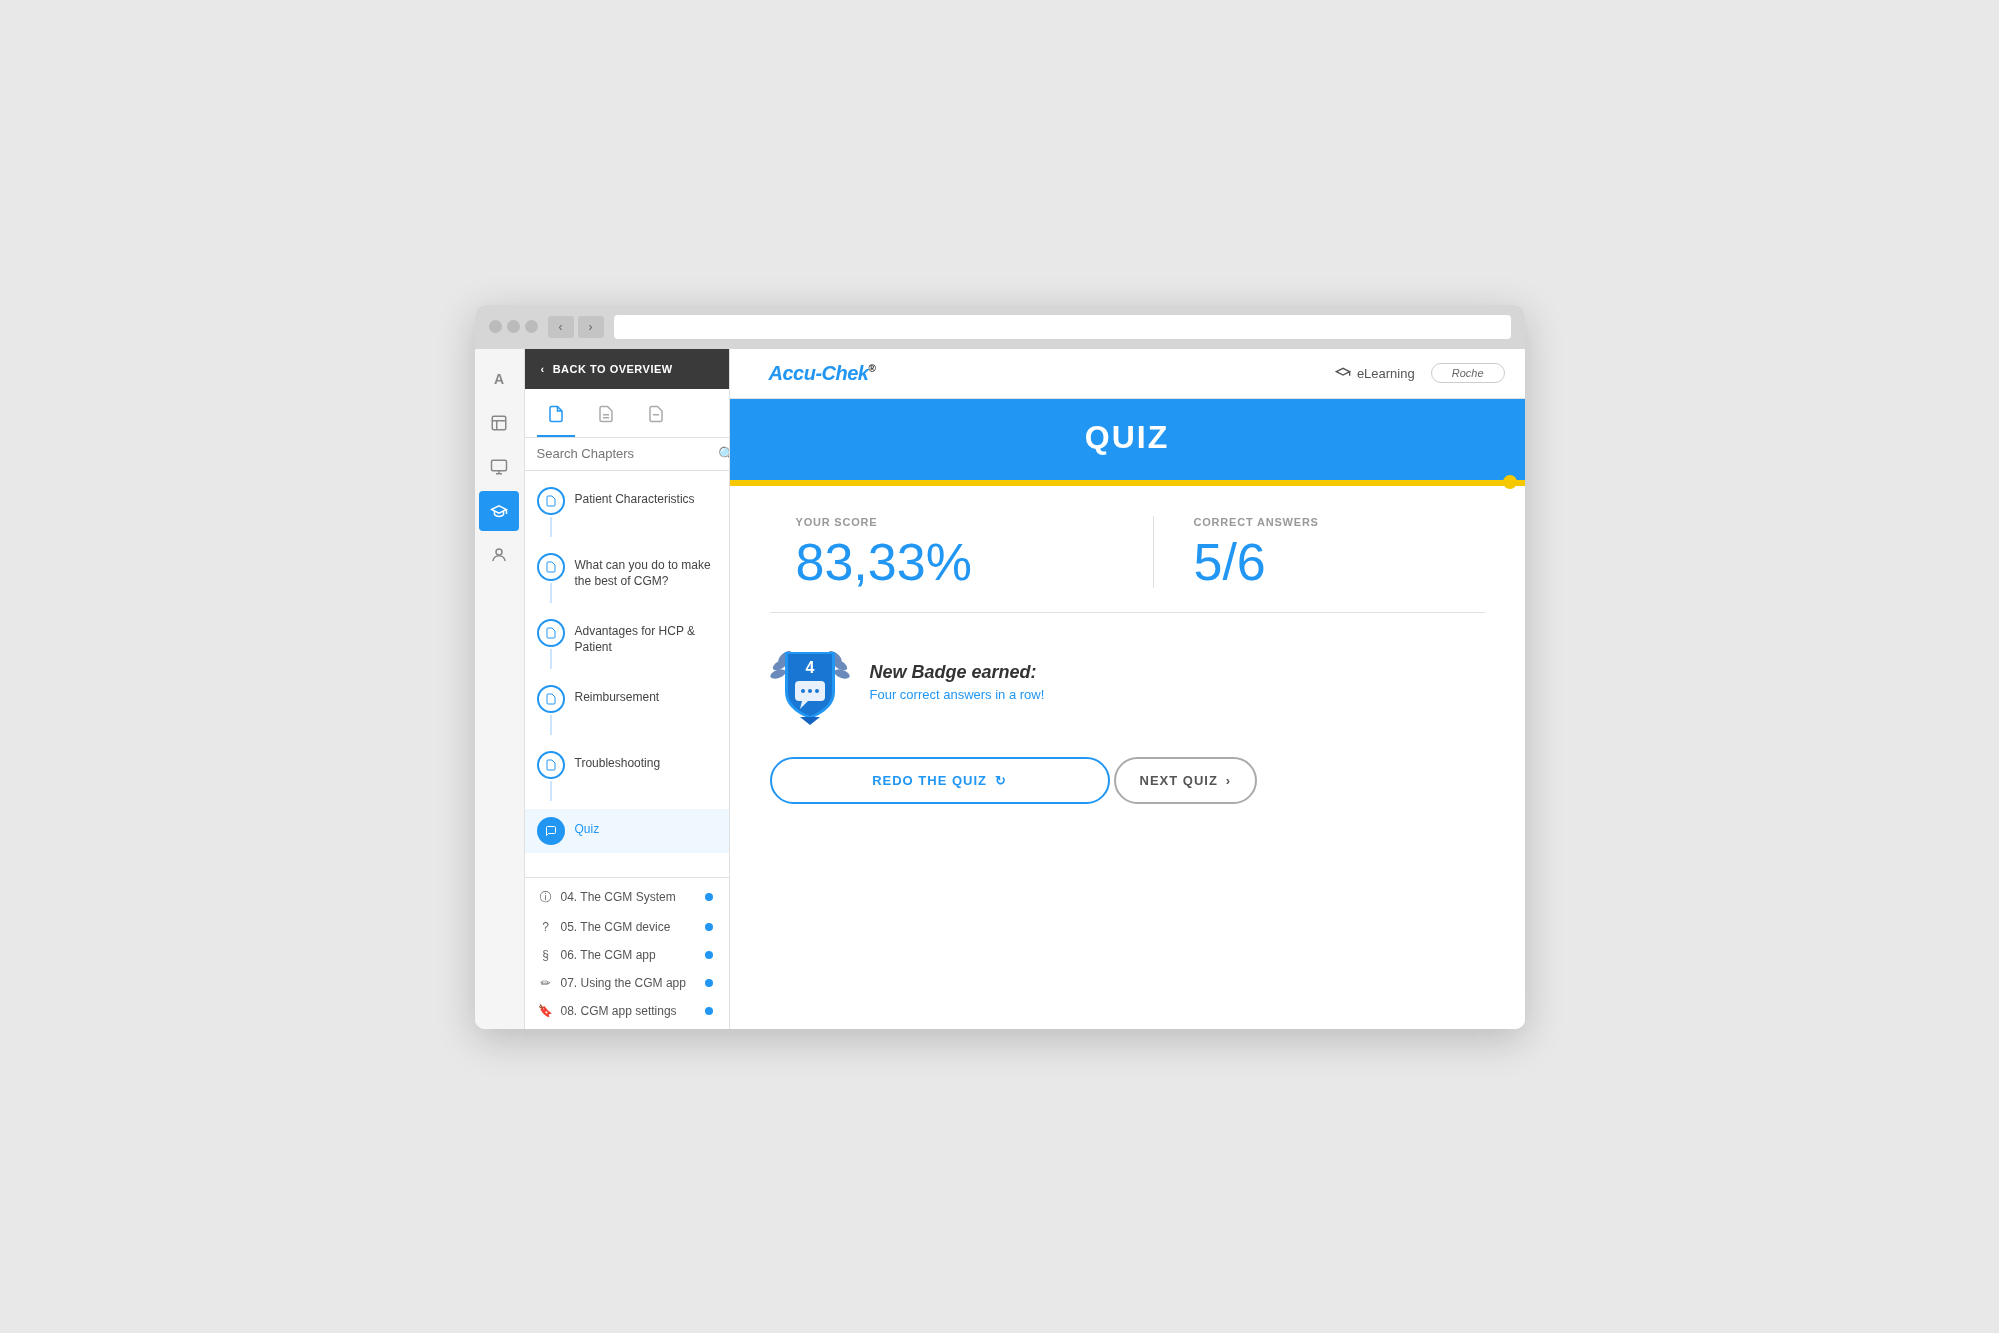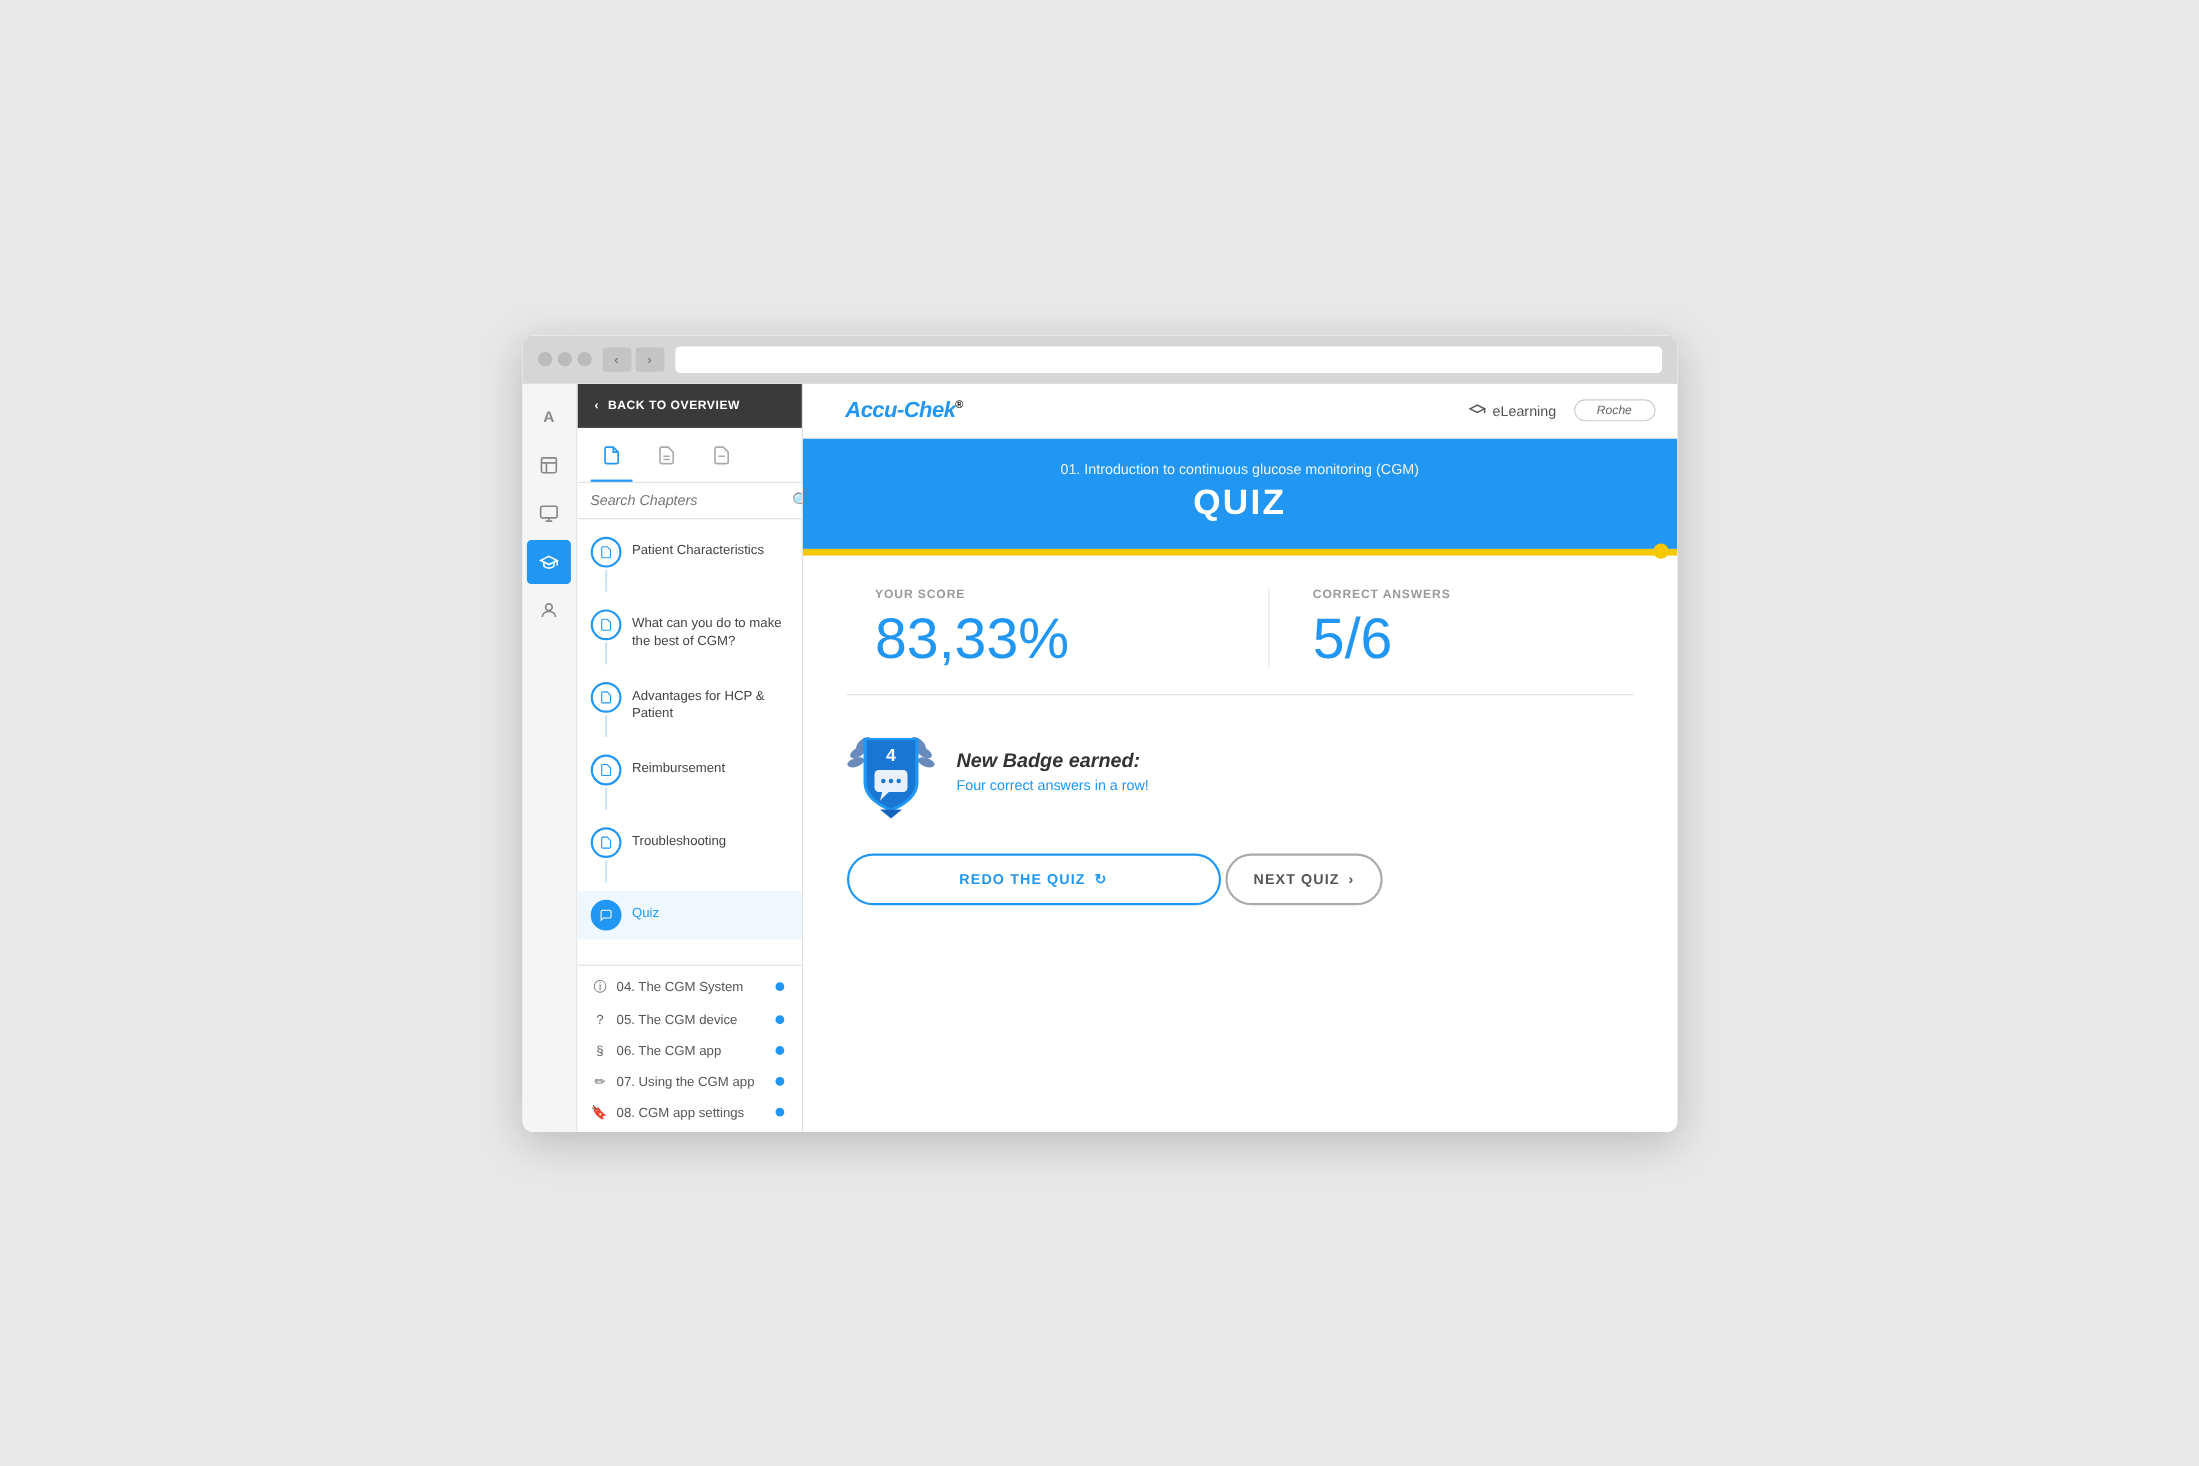--- a/index.html
+++ b/index.html
@@ -153,21 +153,20 @@
       border-bottom: 1px solid #e0e0e0;
       gap: 6px;
     }
 
     .search-input {
       flex: 1;
       border: none;
       outline: none;
       font-size: 13px;
       color: #000000;
-      font-style: italic;
     }
 
     .search-icon {
       color: #aaa;
       font-size: 14px;
     }
 
     .chapter-list {
       flex: 1;
       overflow-y: auto;
@@ -675,21 +674,20 @@
             <svg width="16" height="16" viewBox="0 0 24 24" fill="none" stroke="#555" stroke-width="2">
                 <path d="M22 10v6M2 10l10-5 10 5-10 5z"></path>
               </svg>
             <span>eLearning</span>
           </div>
           <div class="roche-logo">Roche</div>
         </div>
       </div>
 
       <div class="quiz-header">
-        <div class="quiz-subtitle">01. Introduction to continuous glucose monitoring (CGM)</div>
         <div class="quiz-title">QUIZ</div>
       </div>
 
       <div class="progress-bar">
         <div class="progress-end-dot"></div>
       </div>
 
       <div class="results-area">
         <div class="scores-row">
           <div class="score-block">

